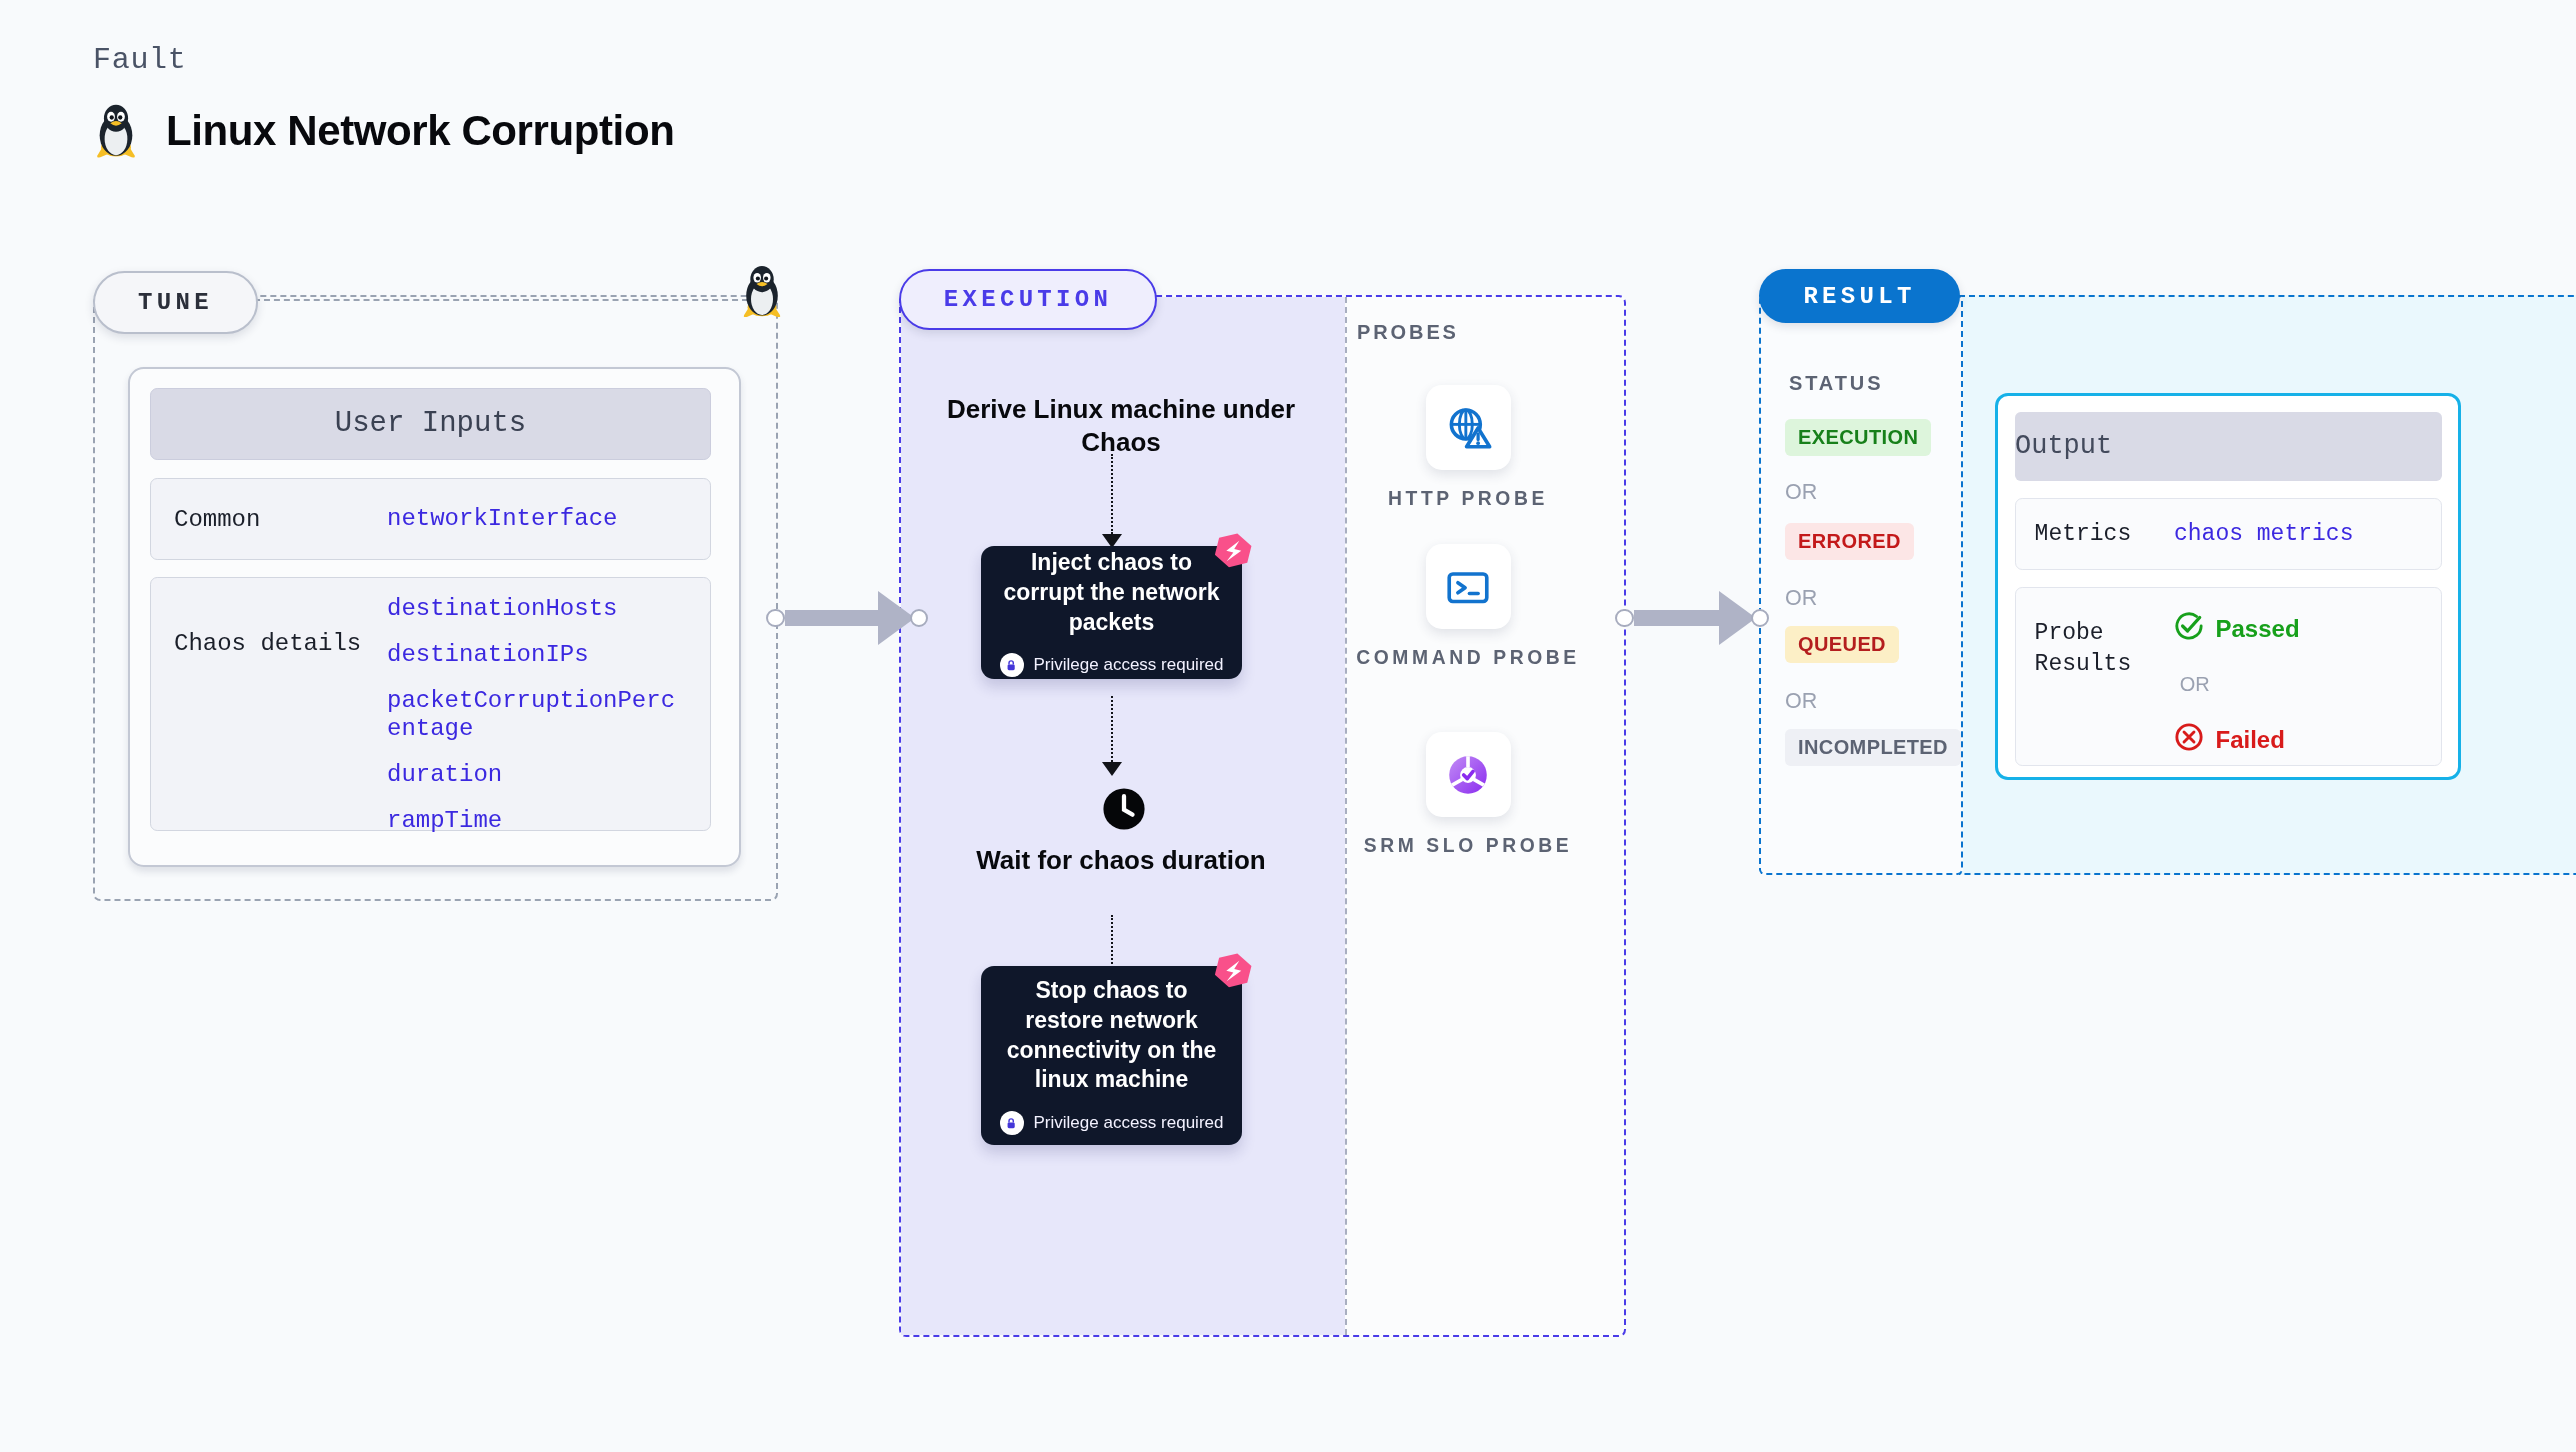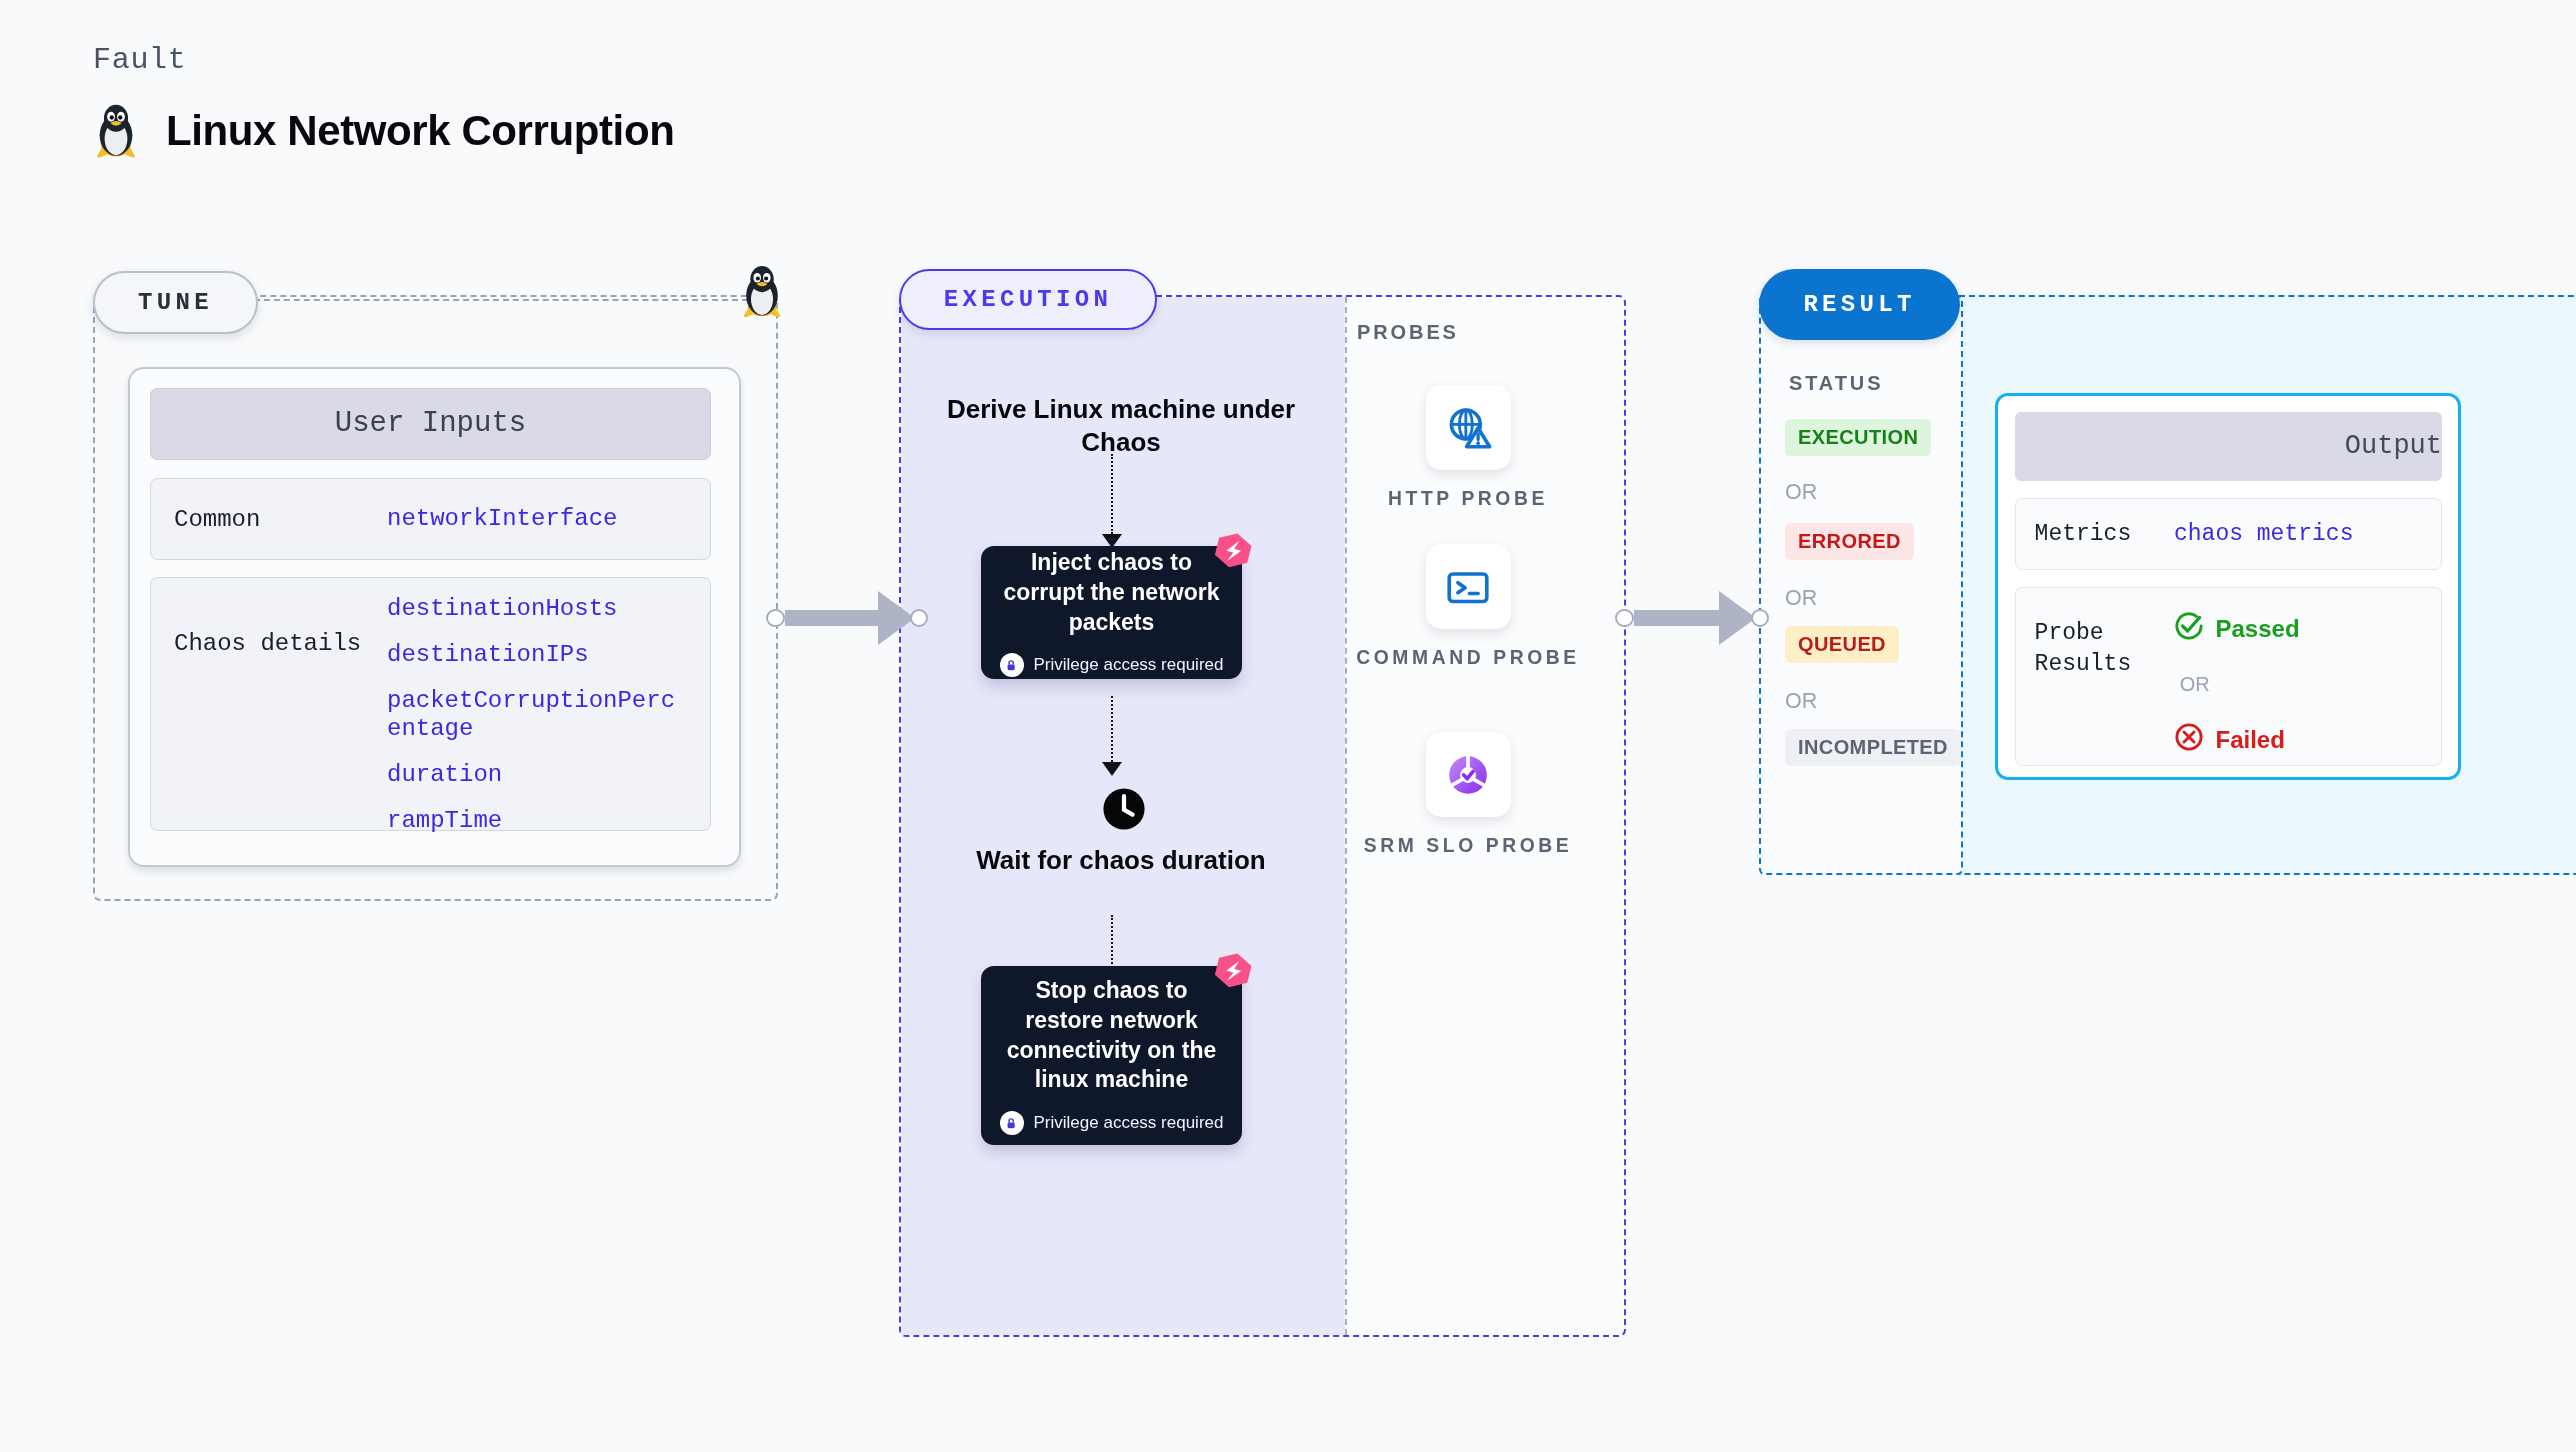--- a/index.html
+++ b/index.html
@@ -104,42 +104,42 @@
     box-shadow:0 4.3px 11.5px rgba(40,50,80,.12);display:flex;align-items:center;justify-content:center;}
   .probe .lbl{margin-top:15.8px;font-size:19.3px;font-weight:bold;color:#5C6373;
     letter-spacing:3.6px;text-align:center;line-height:1.35;}
   #probe-http{left:1350px;top:385px;}
   #probe-cmd{left:1350px;top:544px;}
   #probe-srm{left:1350px;top:732px;}
 
   
   #result-status{position:absolute;left:1759px;top:295px;width:204px;height:580px;
     border:2.9px dashed #0A74CE;border-radius:5.7px;background:#FAFCFE;box-sizing:border-box;}
-  #result-pill{left:1759px;top:269px;width:201px;height:71px;background:#0A74CE;color:#fff;font-size:24px;}
+  #result-pill{left:1759px;top:269px;width:201px;height:54px;background:#0A74CE;color:#fff;font-size:24px;}
   #status-title{position:absolute;left:1789px;top:372px;font-size:20px;font-weight:bold;
     color:#5C6373;letter-spacing:2.9px;}
   .sbadge{position:absolute;left:1785px;border-radius:5.7px;padding:7.2px 13px;
     font-size:20px;font-weight:bold;letter-spacing:0.4px;}
   .sor{position:absolute;left:1785px;font-size:21.5px;color:#9AA1B1;}
   #b-completed{top:419px;background:#DDF5DC;color:#17801A;}
   #or1{top:480px;}
   #b-errored{top:523px;background:#FCE6E6;color:#C3191A;}
   #or2{top:586px;}
   #b-queued{top:626px;background:#FCEFC6;color:#B41E1E;}
   #or3{top:689px;}
   #b-incompleted{top:729px;background:#EEF0F5;color:#5C6373;}
 
   #result-out{position:absolute;left:1959px;top:295px;width:738px;height:580px;
     border:2.9px dashed #0A74CE;border-left:none;border-radius:0 5.7px 5.7px 0;
     background:#EAF8FD;box-sizing:border-box;}
   #output-card{position:absolute;left:1995px;top:393px;width:466px;height:387px;
     background:#FFFFFF;border:3.6px solid #16B1E8;border-radius:13px;box-sizing:border-box;}
   .o-row{position:absolute;left:17px;width:427px;box-sizing:border-box;}
   #o-head{top:15.8px;height:69px;background:#D9DAE6;border-radius:5.7px;
-    display:flex;align-items:center;justify-content:flex-end;}
+    display:flex;align-items:center;justify-content:flex-start;}
   #o-head .t{font-family:"Liberation Mono",monospace;font-size:27px;color:#434A5C;}
   #o-metrics{top:102px;height:72px;background:#FAFBFD;border:1.4px solid #E2E5ED;border-radius:7.2px;
     display:flex;align-items:center;}
   #o-probe{top:191px;height:179px;background:#FAFBFD;border:1.4px solid #E2E5ED;border-radius:7.2px;
     display:flex;align-items:flex-start;}
   .o-key{font-family:"Liberation Mono",monospace;font-size:23px;color:#1B1F2A;
     width:158px;padding-left:18.6px;box-sizing:border-box;}
   .o-val{font-family:"Liberation Mono",monospace;font-size:23px;color:#3B28E0;}
   #o-probe .o-key{padding-top:30px;line-height:1.35;}
   .pr-list{padding-top:23px;display:flex;flex-direction:column;gap:26px;}

